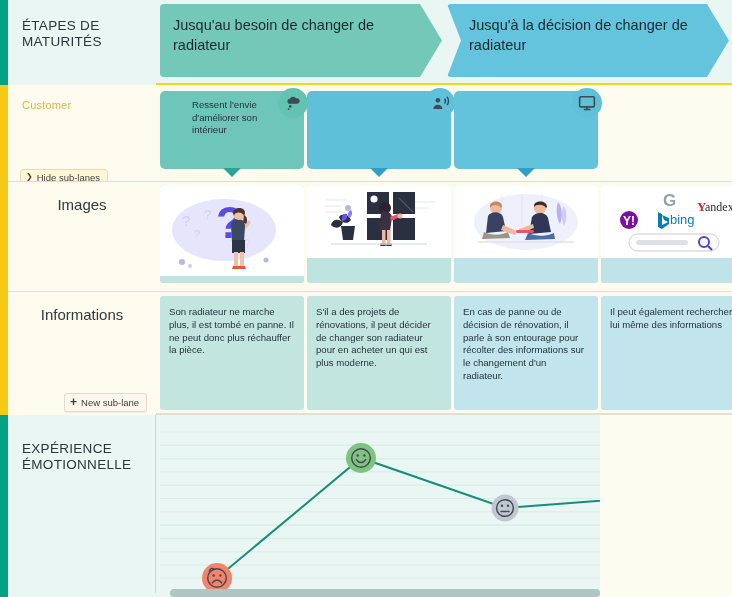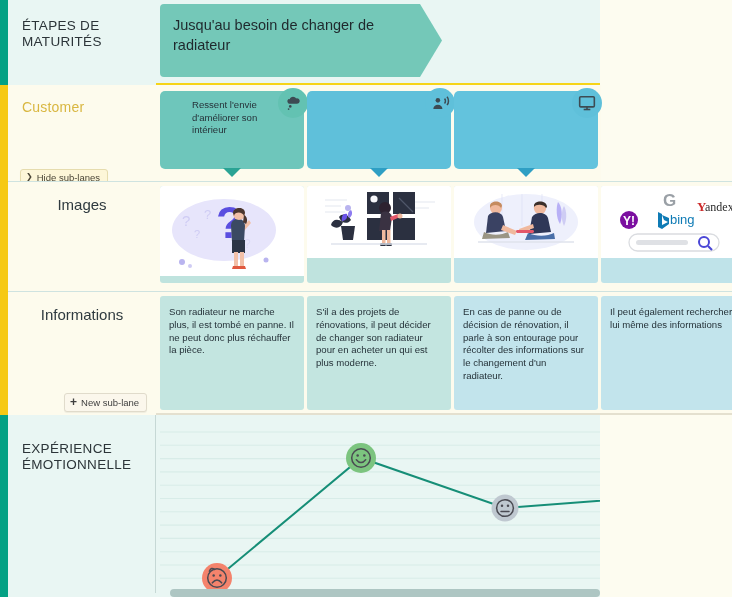--- a/index.html
+++ b/index.html
@@ -18,21 +18,21 @@
     width: 148px; flex: 0 0 148px;
     position: relative;
     padding: 14px 12px 0 14px;
   }
   .lane-title {
     font-size: 13.5px; line-height: 16px; color: #2c3539;
     letter-spacing: .3px; font-weight: 400;
   }
   .lane-title.upper { text-transform: uppercase; }
   .lane-sub {
-    font-size: 14px; color: #d9b741; margin-bottom: 3px;
+    font-size: 11px; color: #d9b741; margin-bottom: 3px;
     letter-spacing: .2px;
   }
   .sublane-head {
     width: 148px; flex: 0 0 148px;
     display: flex; align-items: flex-start; justify-content: center;
     padding-top: 14px;
     position: relative;
   }
   .sublane-label { font-size: 15px; color: #2f3a3f; }
 
@@ -167,20 +167,23 @@
 <div id="board">
 
   <div class="lane" id="stage-row">
     <div class="lane-accent"></div>
     <div class="lane-head">
       <div class="lane-title upper">ÉTAPES DE MATURITÉS</div>
     </div>
     <div class="lane-body">
       <div class="stage s1">
         <span>Jusqu'au besoin de changer de radiateur</span>
+      </div>
+      <div class="stage s2">
+        <span>Jusqu'à la décision de changer de radiateur</span>
       </div>
     </div>
   </div>
 
   <div class="lane" id="actions-row">
     <div class="lane-accent"></div>
     <div class="lane-head">
       <div class="lane-sub">Customer</div>
       <div class="hide-btn-wrap">
         <div class="pill-btn">

